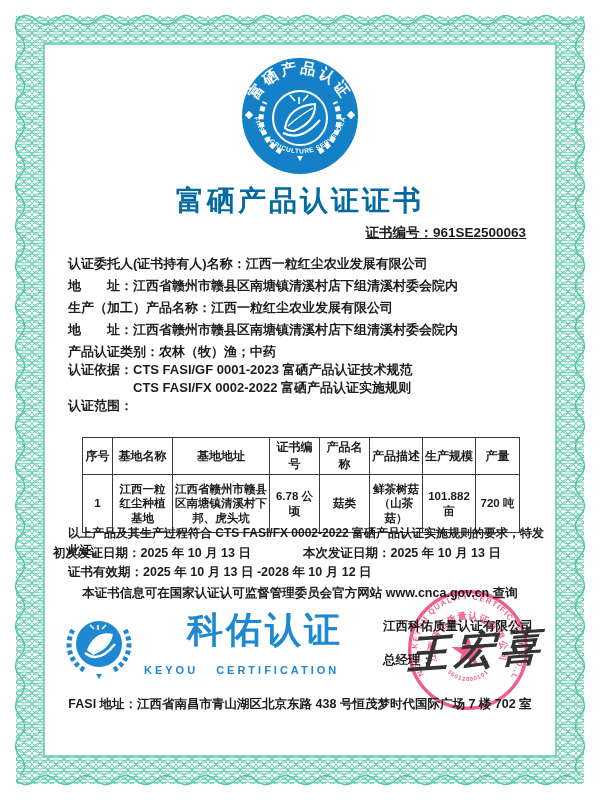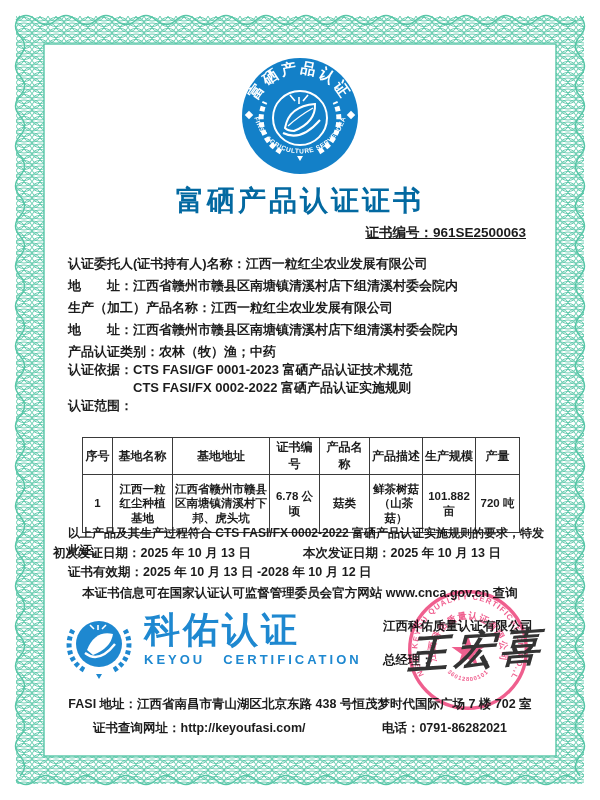--- a/index.html
+++ b/index.html
@@ -46,22 +46,22 @@
   .statement{position:absolute;left:20px;top:477px;font-size:12px;font-weight:700;}
   .dates-row{position:absolute;left:5px;top:497px;font-size:12.5px;font-weight:700;}
   .dates-row .second{position:absolute;left:250px;top:0;white-space:nowrap;}
   .validity{position:absolute;left:20px;top:516px;font-size:12.5px;font-weight:700;}
   .query-note{position:absolute;left:0;right:0;top:537px;text-align:center;font-size:12.5px;font-weight:700;}
 
   .keyou-emblem{position:absolute;left:10px;top:558px;}
   .keyou-wreath{fill:none;stroke:var(--logo-blue);stroke-width:5;stroke-dasharray:4 3;}
   .keyou-circle{fill:var(--logo-blue);}
   .keyou-text{position:absolute;left:96px;top:562px;}
-  .keyou-cn{font-size:36px;font-weight:800;color:var(--logo-blue);letter-spacing:3px;line-height:1.1;}
-  .keyou-en{font-size:13px;font-weight:700;color:var(--logo-blue);letter-spacing:3px;margin-top:2px;}
+  .keyou-cn{font-size:36px;font-weight:800;color:var(--logo-blue);letter-spacing:3px;line-height:1.1;margin-left:43px;}
+  .keyou-en{font-size:11px;font-weight:700;color:var(--logo-blue);letter-spacing:3px;margin-top:14px;}
   .keyou-en .sp{display:inline-block;width:18px;}
 
   .company{position:absolute;left:335px;top:570px;font-size:12.5px;font-weight:700;width:180px;}
   .role{position:absolute;left:335px;top:604px;font-size:12.5px;font-weight:700;}
 
   .seal{position:absolute;left:352px;top:534px;mix-blend-mode:multiply;opacity:0.9;}
   .seal-ring{fill:none;stroke:var(--seal-red);stroke-width:3.5;}
   .seal-text{fill:var(--seal-red);font-weight:bold;}
   .seal-star{fill:var(--seal-red);}
   .signature{position:absolute;left:360px;top:572px;width:220px;
@@ -247,23 +247,15 @@
       <text class="seal-text" font-size="6" letter-spacing="1" text-anchor="middle">
         <textPath href="#sealNum" startOffset="50%">36012800101</textPath>
       </text>
       <text class="seal-star" x="70" y="86" font-size="44" text-anchor="middle">★</text>
     </svg>
 
     <div class="signature">王宏喜</div>
 
     <div class="fasi">FASI 地址：江西省南昌市青山湖区北京东路 438 号恒茂梦时代国际广场 7 楼 702 室</div>
 
-    <div class="bottom-row">
-      <span>
-        <span>证书查询网址：</span><span>http://keyoufasi.com/</span>
-      </span>
-      <span>
-        <span>电话：</span><span>0791-86282021</span>
-      </span>
-    </div>
 
   </div>
 </div>
 
 </body></html>

